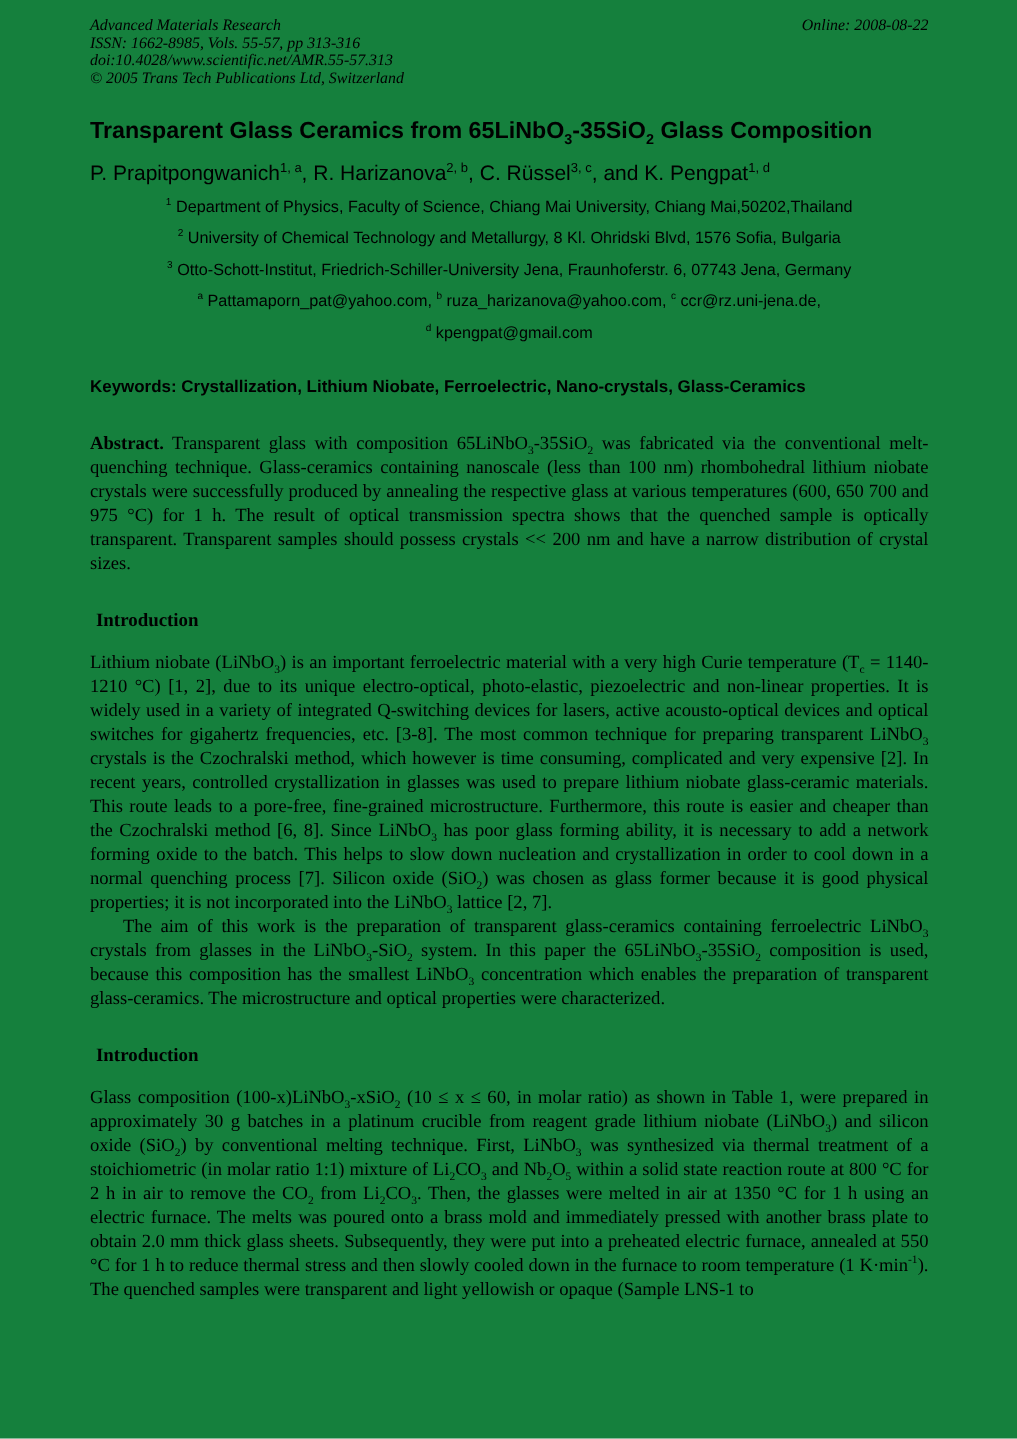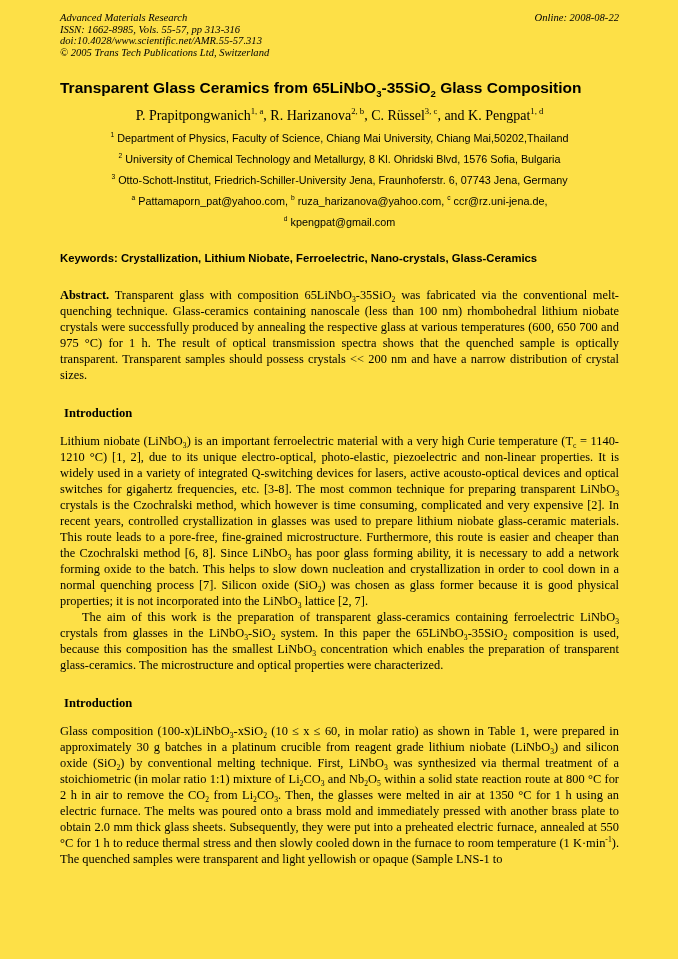--- a/index.html
+++ b/index.html
@@ -2,21 +2,21 @@
 <html><head>
 <meta charset="utf-8">
 <style>
   * { box-sizing: border-box; }
   html, body { margin: 0; padding: 0; background: #e8e8e8; }
   .page {
     width: 678px;
     height: 959px;
     margin: 0 auto;
     padding: 12px 59px 0 60px;
-    background: #fde047;
+    background: #15803d;
     color: #000000;
     overflow: hidden;
     position: relative;
   }
   .pub-header {
     display: flex;
     justify-content: space-between;
     align-items: flex-start;
     font-family: "Liberation Serif", serif;
     font-style: italic;
@@ -24,24 +24,24 @@
     line-height: 11.6px;
   }
   .title {
     font-family: "Liberation Sans", sans-serif;
     font-weight: bold;
     font-size: 15.5px;
     line-height: 19px;
     margin: 20px 0 0 0;
   }
   .authors {
-    font-family: Liberation Serif, serif;
+    font-family: Liberation Sans, sans-serif;
     font-size: 14px;
     line-height: 17px;
-    text-align: center;
+    text-align: left;
     margin: 10px 0 0 0;
   }
   .aff {
     font-family: "Liberation Sans", sans-serif;
     font-size: 10.8px;
     line-height: 13px;
     text-align: center;
     margin: 8px 0 0 0;
   }
   .keywords {

